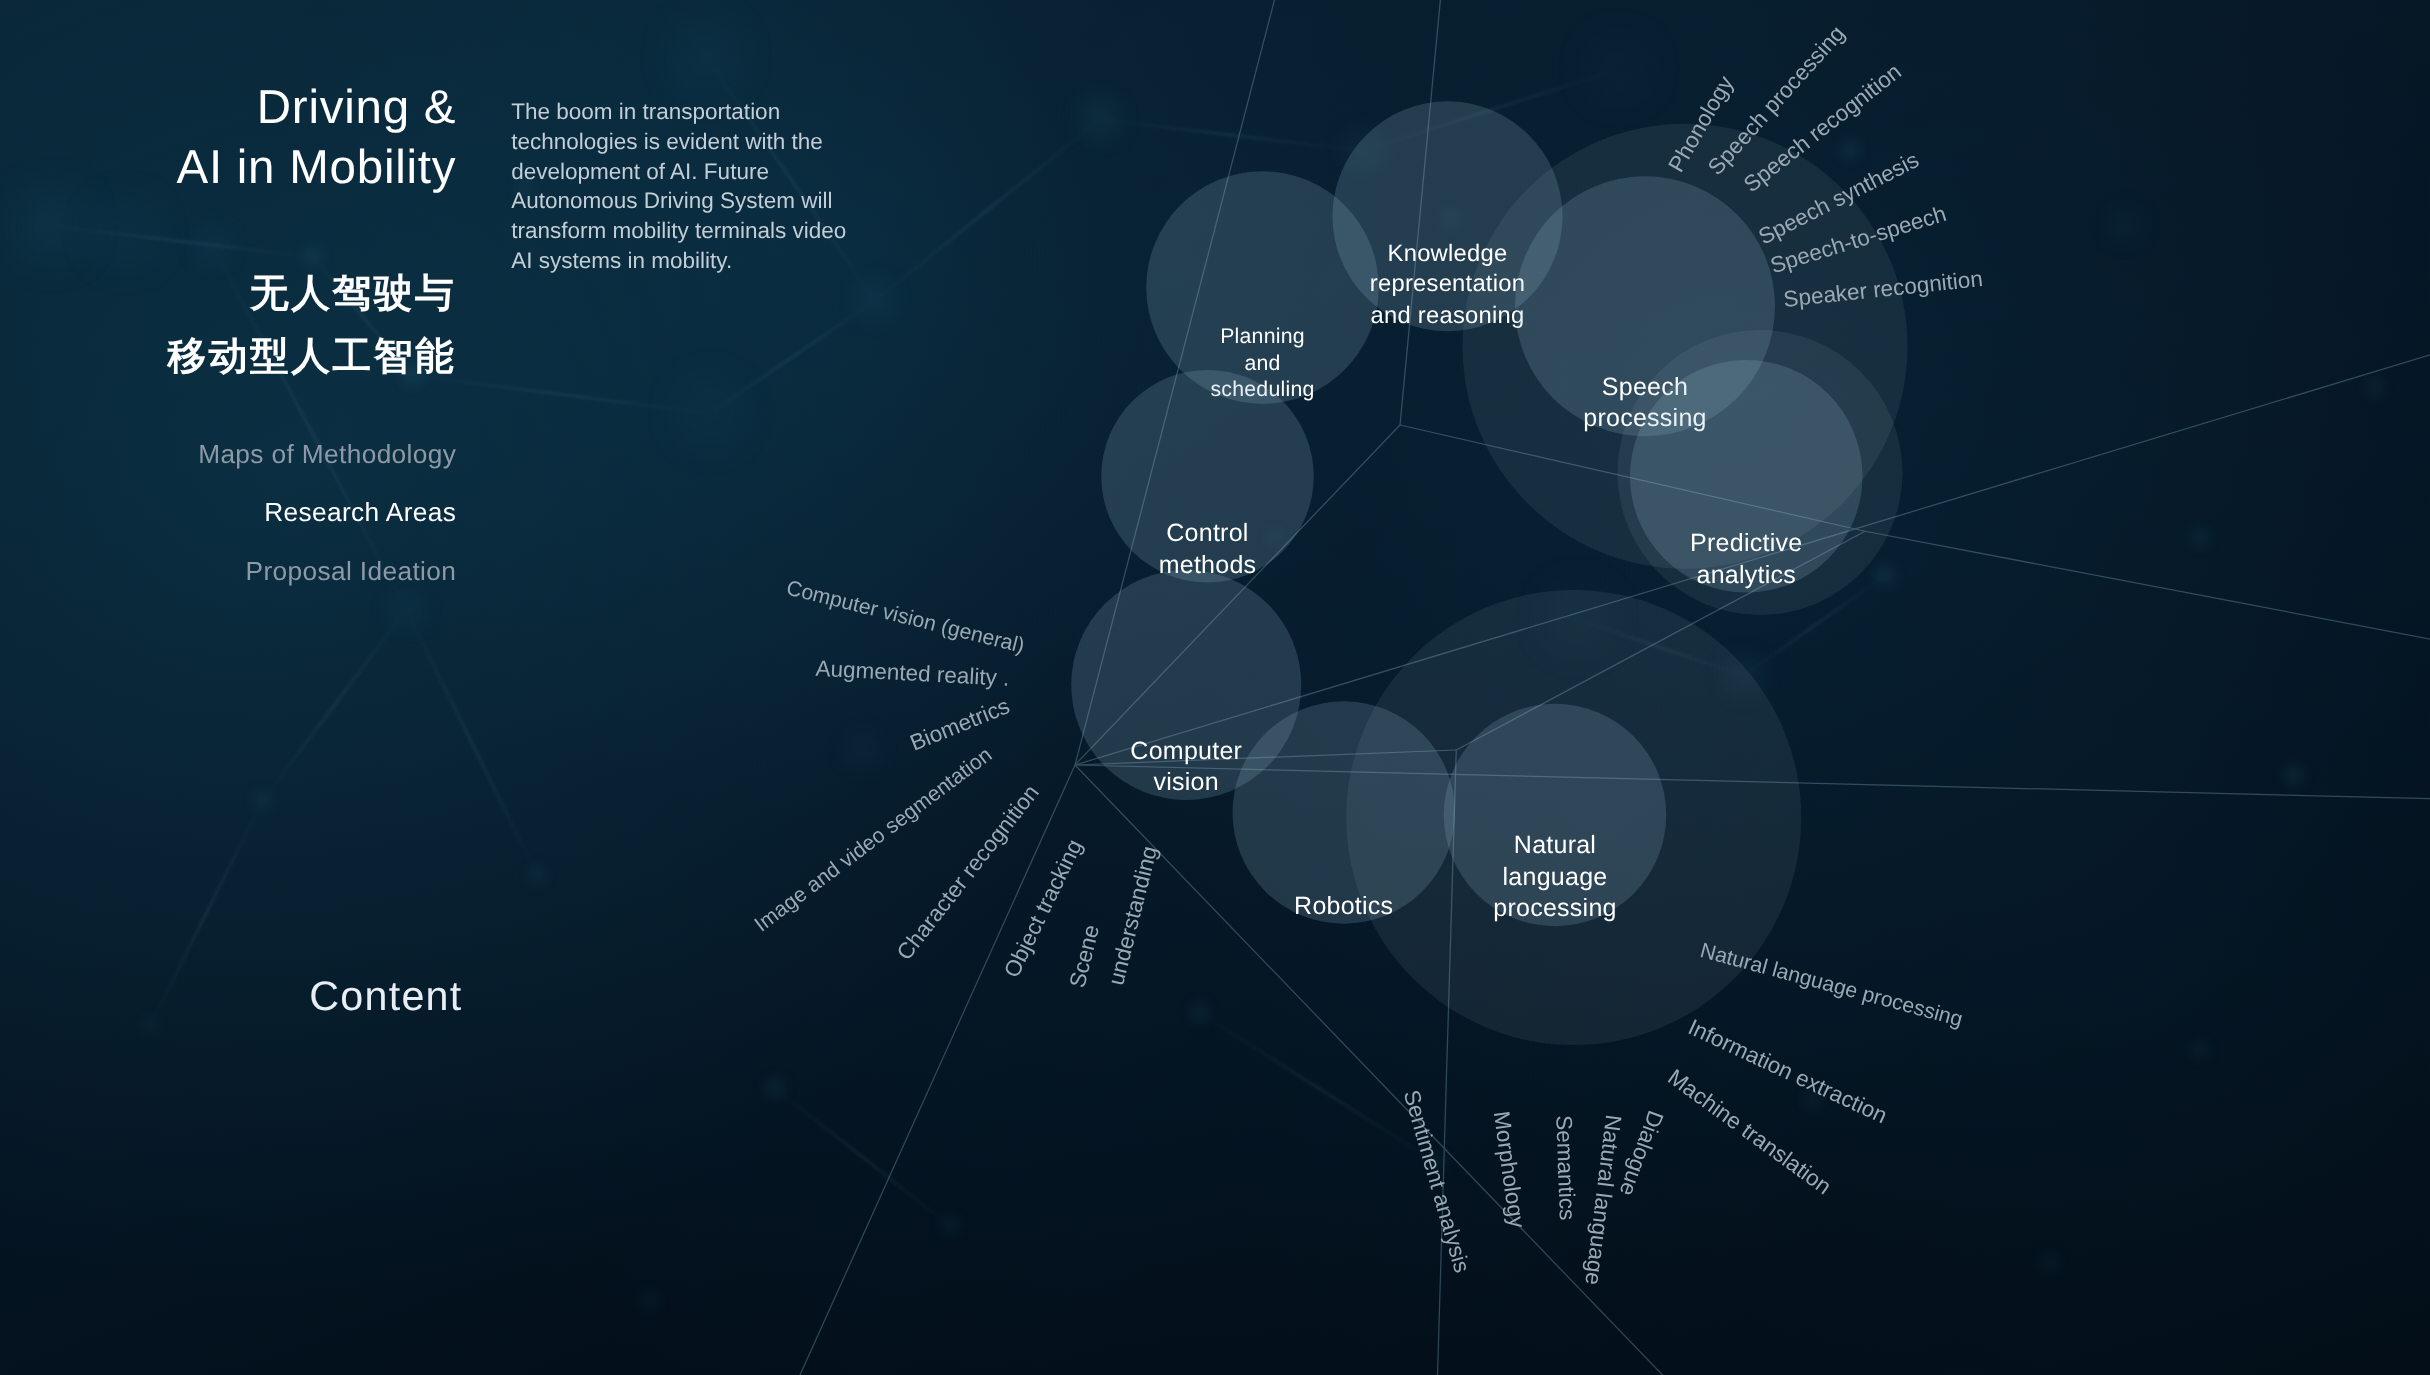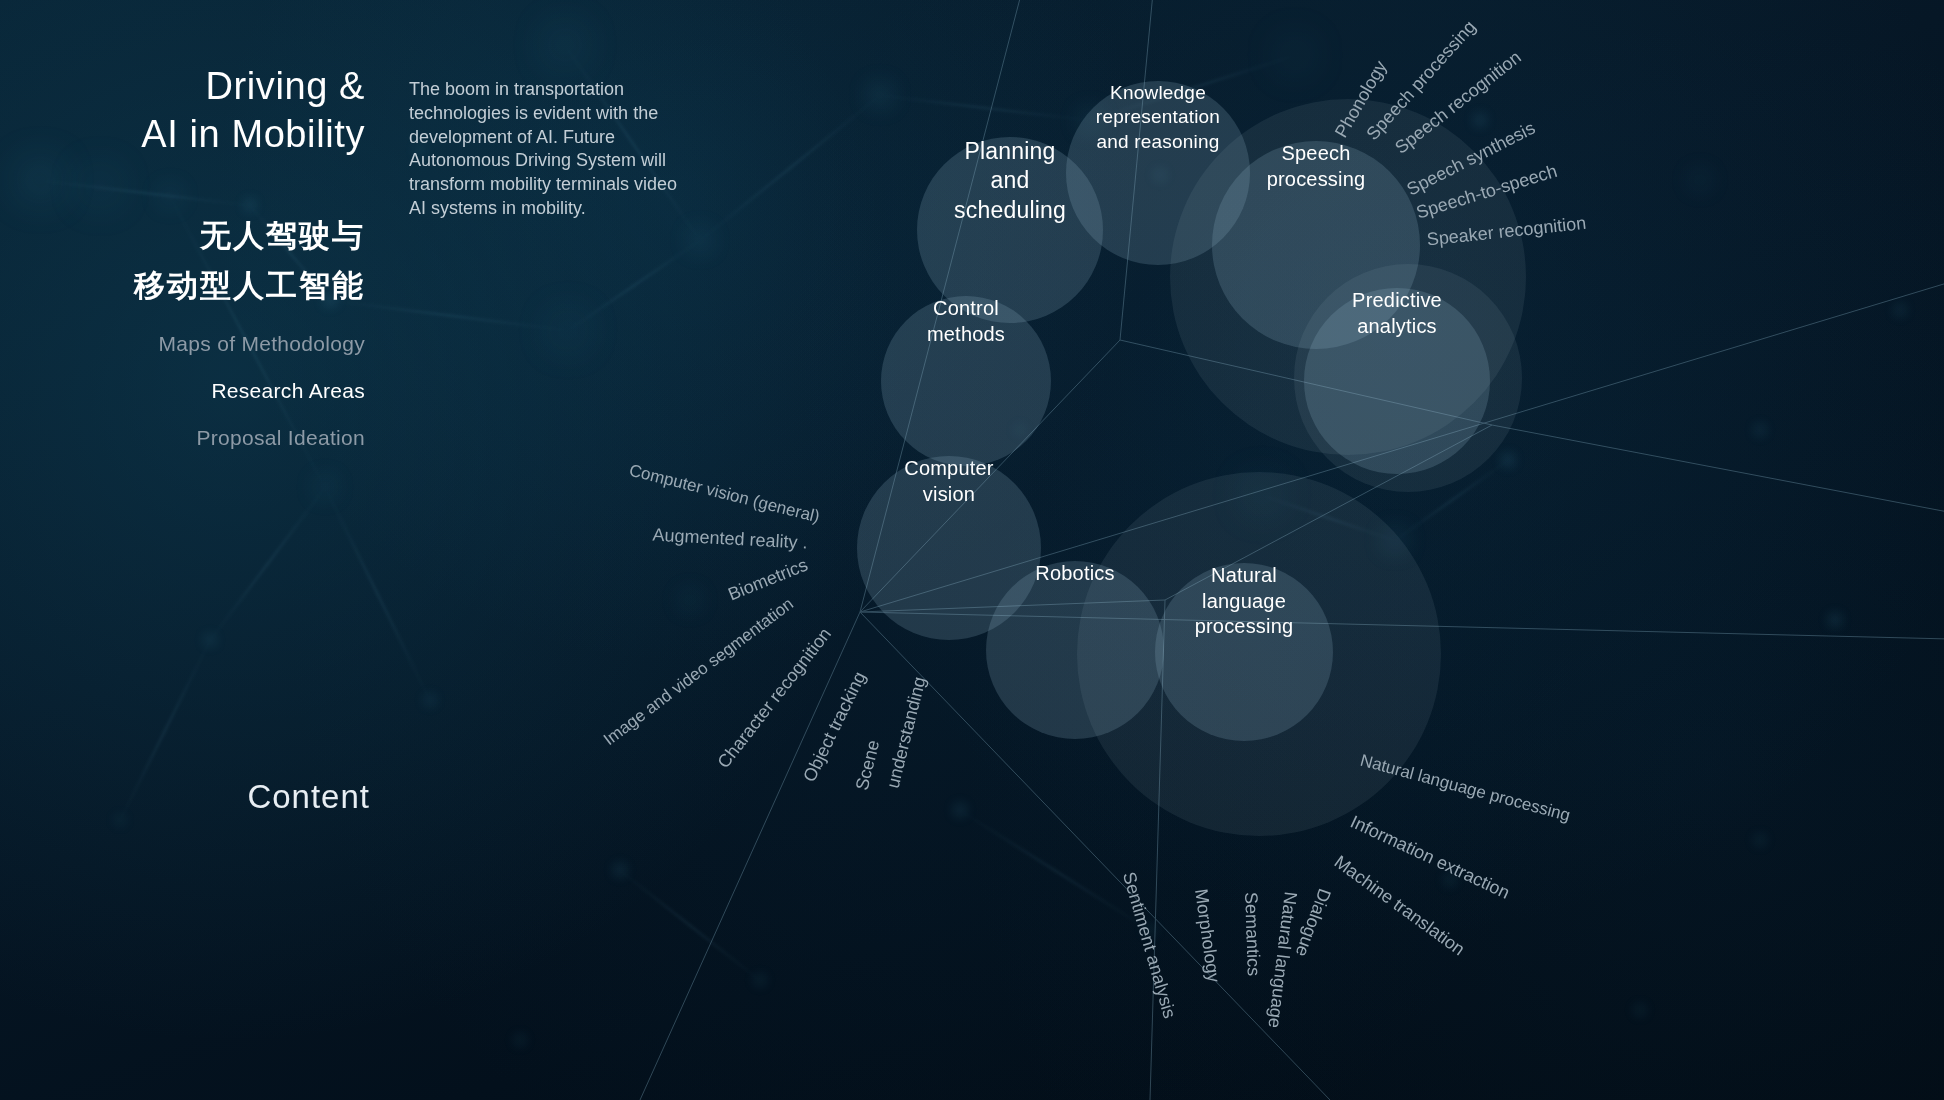--- a/index.html
+++ b/index.html
@@ -27,40 +27,40 @@
   .left{position:absolute;left:0;top:0;width:380px;}
   .title{
     position:absolute;left:0;top:62px;width:365px;text-align:right;
     color:#ffffff;font-weight:300;font-size:38px;line-height:48px;letter-spacing:.6px;
   }
   .title-cn{
     position:absolute;left:0;top:210px;width:365px;text-align:right;
     color:#ffffff;font-weight:600;font-size:31px;line-height:50px;letter-spacing:2px;
     font-family:"DejaVu Sans",sans-serif;
   }
-  .navlist{position:absolute;left:0;top:320px;width:365px;text-align:right;}
+  .navlist{position:absolute;left:0;top:340px;width:365px;text-align:right;}
   .navitem{font-size:21px;line-height:47px;font-weight:300;letter-spacing:.3px;color:#8d9aa6;}
   .navitem.active{color:#ffffff;font-weight:400;}
 
   .para{
     position:absolute;left:409px;top:78px;width:278px;
     color:#c3ced6;font-size:18px;line-height:23.8px;font-weight:300;
   }
 
   .pagenum{
     position:absolute;left:40px;top:775px;width:330px;text-align:right;
     color:#e8eef3;font-weight:300;font-size:33px;line-height:43px;letter-spacing:1px;
   }
 
   
   #diagram{position:absolute;left:0;top:0;width:1944px;height:1100px;}
   #lines{position:absolute;inset:0;}
 
   .bubble{
-    position:absolute;border-radius:50%;display:flex;align-items:flex-start;justify-content:center;
+    position:absolute;border-radius:50%;display:flex;align-items:flex-end;justify-content:center;
     text-align:center;color:#ffffff;font-weight:300;
     box-sizing:border-box;
   }
   .bubble .lbl{line-height:1.28;letter-spacing:.2px;padding:0 6px;}
   .halo{position:absolute;border-radius:50%;}
 
   .rlabel{
     position:absolute;color:#9aa9b4;font-weight:300;white-space:nowrap;
     transform-origin:0 50%;
   }
@@ -138,21 +138,21 @@
       <path d="M860 612 L640 1100"></path>
       <path d="M860 612 L1990 640"></path>
       <path d="M1492 425 L1990 520"></path>
     </g>
   </svg>
 
   <div id="diagram">
       <div class="halo" style="left: 1170px; top: 99px; width: 356px; height: 356px; background: rgba(182, 206, 222, 0.086);"></div>
       <div class="halo" style="left: 1077px; top: 472px; width: 364px; height: 364px; background: rgba(182, 206, 222, 0.086);"></div>
       <div class="halo" style="left: 1294px; top: 264px; width: 228px; height: 228px; background: rgba(182, 206, 222, 0.086);"></div>
-      <div class="bubble" style="left: 917px; top: 137px; width: 186px; height: 186px; background: rgba(150, 185, 205, 0.2); font-size: 23px;">
+      <div class="bubble" style="left: 917px; top: 137px; width: 186px; height: 186px; background: rgba(150, 185, 205, 0.2); font-size: 17px;">
         <span class="lbl">
           <div>Planning</div>
           <div>and</div>
           <div>scheduling</div>
         </span>
       </div>
       <div class="bubble" style="left: 1066px; top: 81px; width: 184px; height: 184px; background: rgba(150, 185, 205, 0.2); font-size: 19px;">
         <span class="lbl">
           <div>Knowledge</div>
           <div>representation</div>

